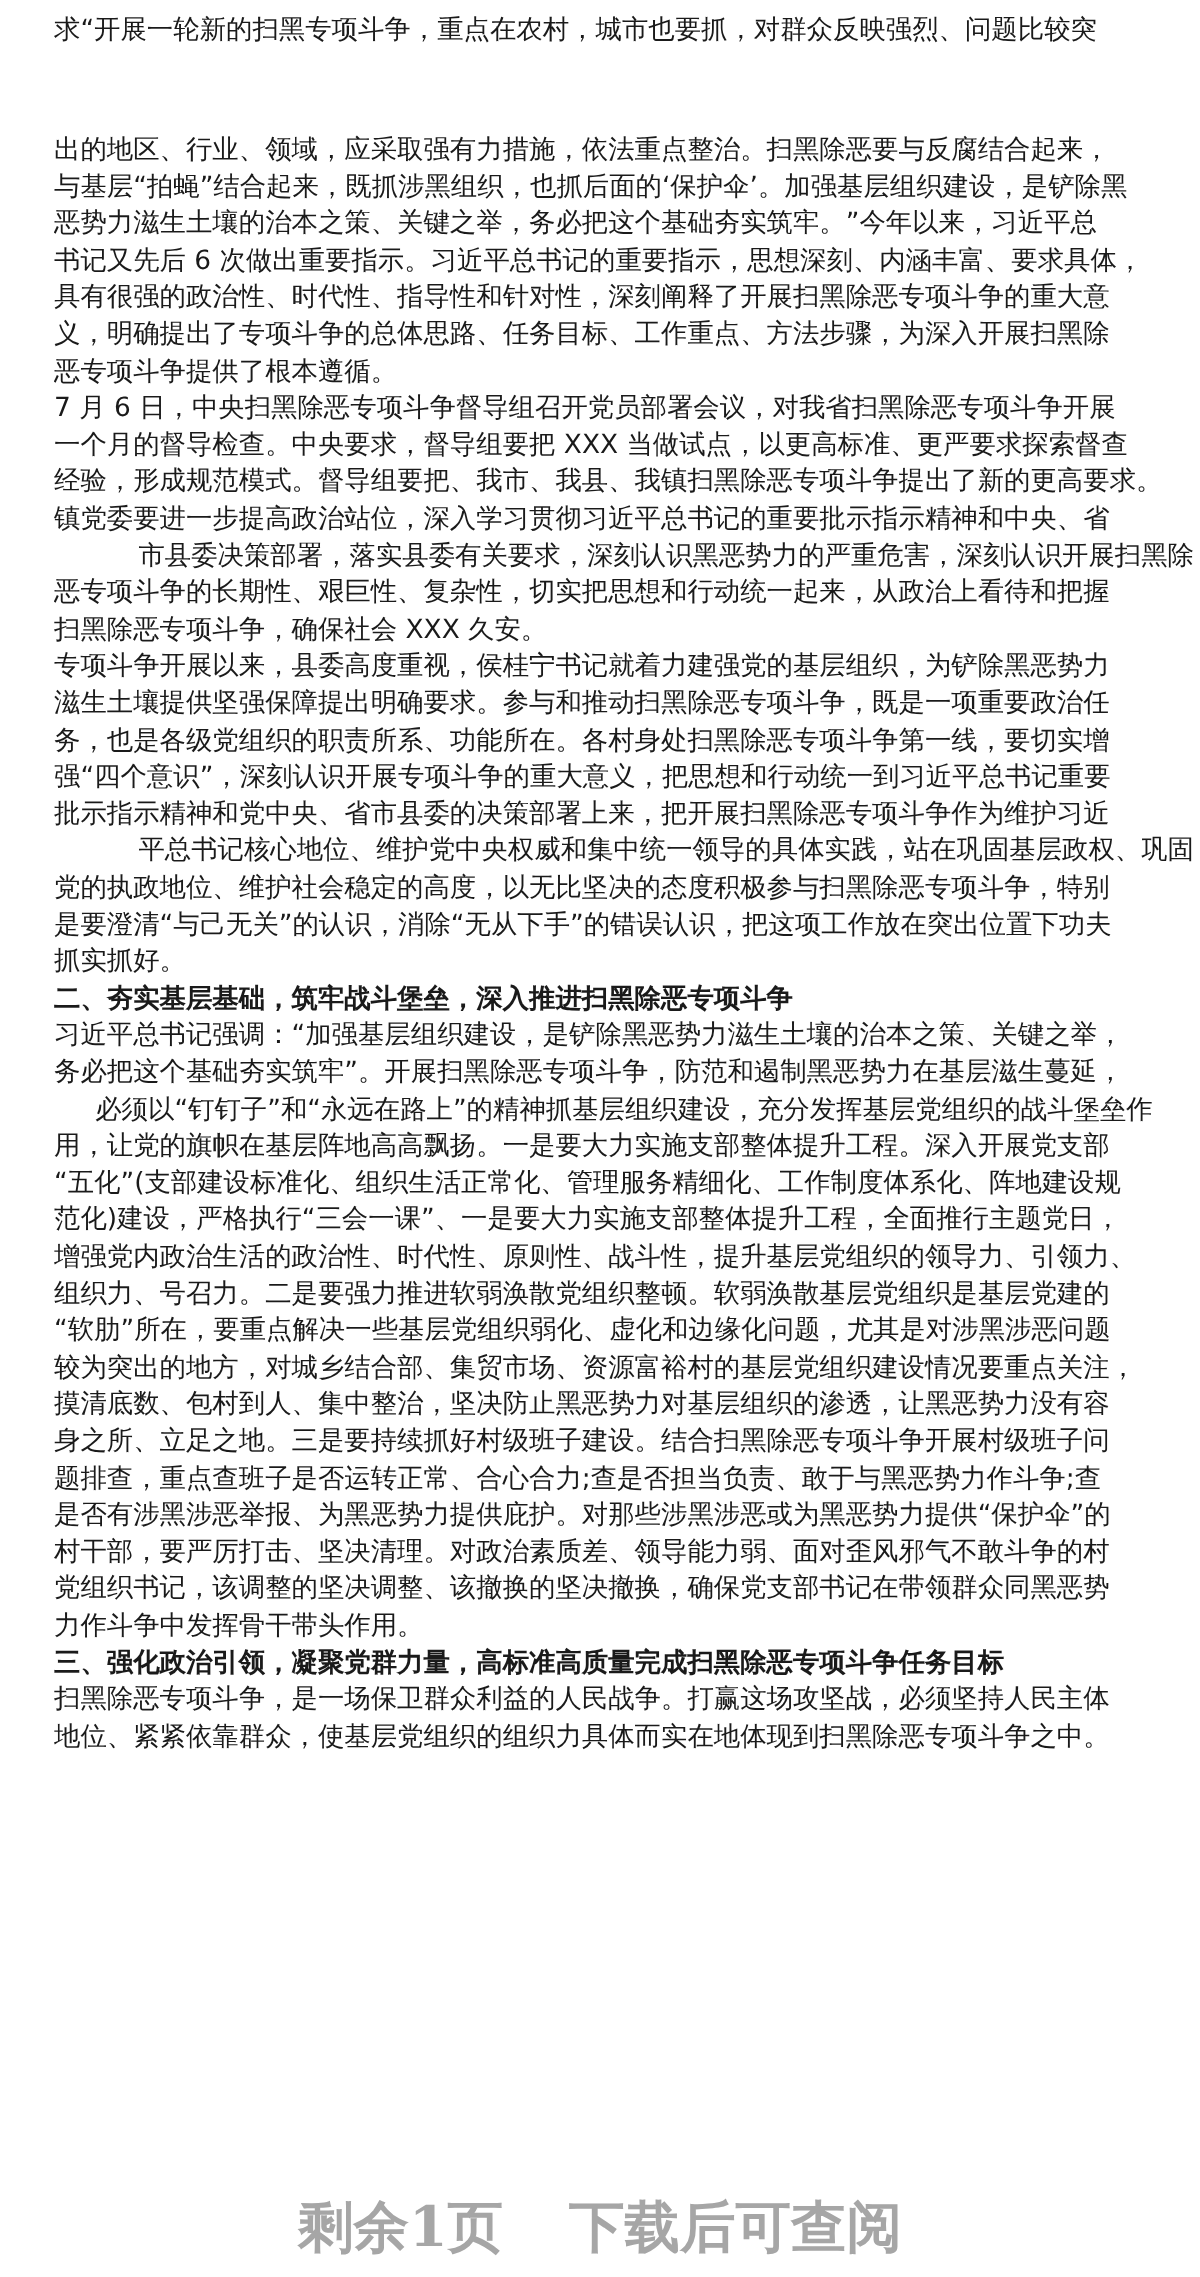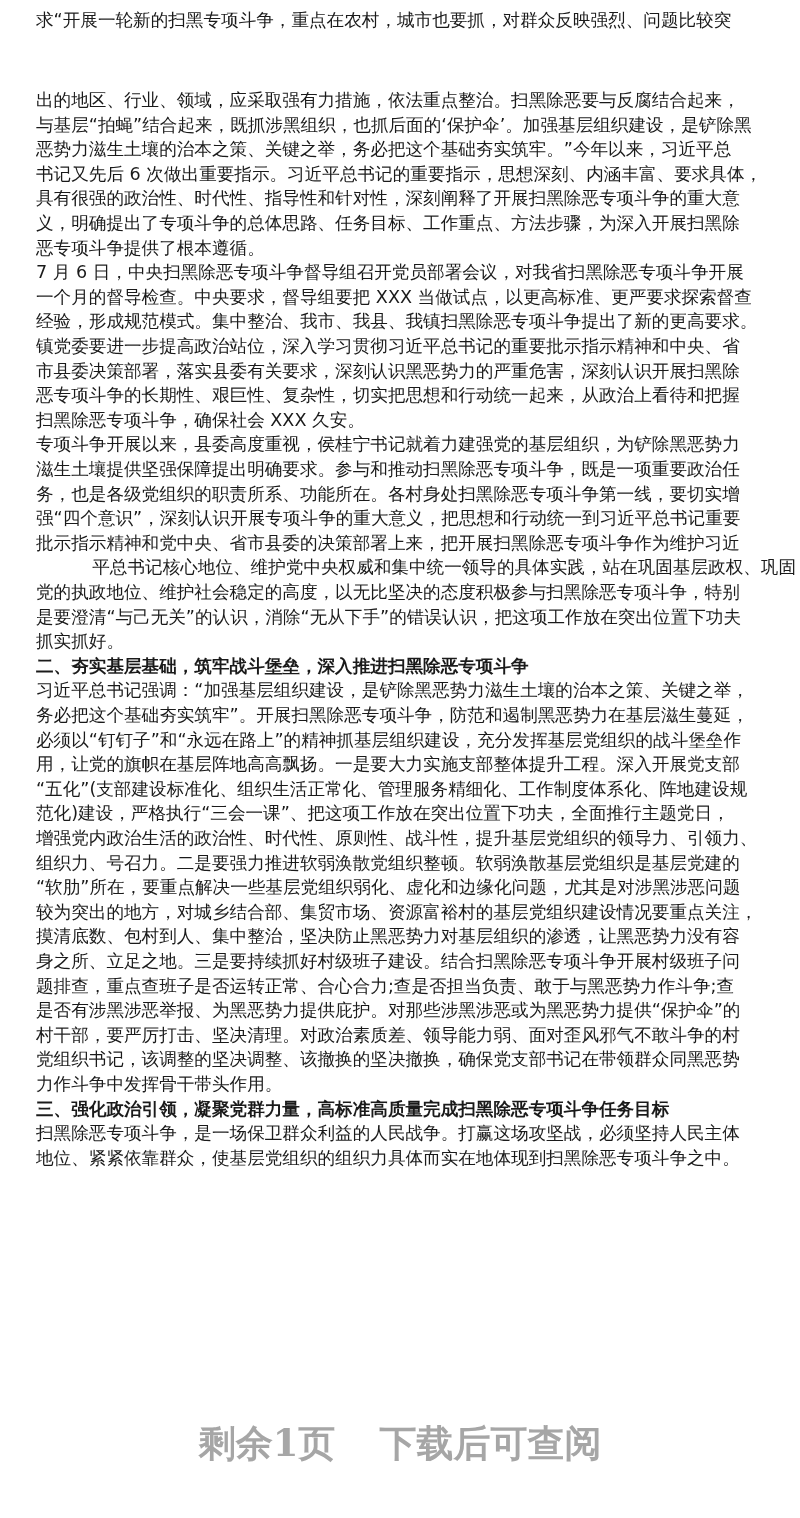--- a/index.html
+++ b/index.html
@@ -32,21 +32,21 @@
       white-space: nowrap;
       overflow: hidden;
       letter-spacing: 0px;
     }
     .line.heading {
       font-weight: bold;
     }
     .more-banner {
       position: absolute;
       left: 0;
-      top: 1418px;
+      top: 1459px;
       width: 800px;
       text-align: center;
       font-family: "DejaVu Serif", "Liberation Serif", serif;
       font-weight: bold;
       font-size: 37px;
       line-height: 50px;
       color: #a6a6a6;
       letter-spacing: 0px;
     }
     .more-banner .gap {
@@ -61,41 +61,41 @@
     <div class="line" style="top: 8px;">求“开展一轮新的扫黑专项斗争，重点在农村，城市也要抓，对群众反映强烈、问题比较突</div>
     <div class="line" style="top: 113px;">与基层“拍蝇”结合起来，既抓涉黑组织，也抓后面的‘保护伞’。加强基层组织建设，是铲除黑</div>
     <div class="line" style="top: 88px;">出的地区、行业、领域，应采取强有力措施，依法重点整治。扫黑除恶要与反腐结合起来，</div>
     <div class="line" style="top: 137px;">恶势力滋生土壤的治本之策、关键之举，务必把这个基础夯实筑牢。”今年以来，习近平总</div>
     <div class="line" style="top: 162px;">书记又先后 6 次做出重要指示。习近平总书记的重要指示，思想深刻、内涵丰富、要求具体，</div>
     <div class="line" style="top: 186px;">具有很强的政治性、时代性、指导性和针对性，深刻阐释了开展扫黑除恶专项斗争的重大意</div>
     <div class="line" style="top: 211px;">义，明确提出了专项斗争的总体思路、任务目标、工作重点、方法步骤，为深入开展扫黑除</div>
     <div class="line" style="top: 236px;">恶专项斗争提供了根本遵循。</div>
     <div class="line" style="top: 260px;">7 月 6 日，中央扫黑除恶专项斗争督导组召开党员部署会议，对我省扫黑除恶专项斗争开展</div>
     <div class="line" style="top: 285px;">一个月的督导检查。中央要求，督导组要把 XXX 当做试点，以更高标准、更严要求探索督查</div>
-    <div class="line" style="top: 309px;">经验，形成规范模式。集中整治、我市、我县、我镇扫黑除恶专项斗争提出了新的更高要求。</div>
+    <div class="line" style="top: 309px;">经验，形成规范模式。督导组要把、我市、我县、我镇扫黑除恶专项斗争提出了新的更高要求。</div>
     <div class="line" style="top: 334px;">镇党委要进一步提高政治站位，深入学习贯彻习近平总书记的重要批示指示精神和中央、省</div>
-    <div class="line" style="top: 359px;">市县委决策部署，落实县委有关要求，深刻认识黑恶势力的严重危害，深刻认识开展扫黑除</div>
+    <div class="line" style="top: 359px; text-align: right;">市县委决策部署，落实县委有关要求，深刻认识黑恶势力的严重危害，深刻认识开展扫黑除</div>
     <div class="line" style="top: 383px;">恶专项斗争的长期性、艰巨性、复杂性，切实把思想和行动统一起来，从政治上看待和把握</div>
     <div class="line" style="top: 408px;">扫黑除恶专项斗争，确保社会 XXX 久安。</div>
     <div class="line" style="top: 432px;">专项斗争开展以来，县委高度重视，侯桂宁书记就着力建强党的基层组织，为铲除黑恶势力</div>
     <div class="line" style="top: 457px;">滋生土壤提供坚强保障提出明确要求。参与和推动扫黑除恶专项斗争，既是一项重要政治任</div>
     <div class="line" style="top: 482px;">务，也是各级党组织的职责所系、功能所在。各村身处扫黑除恶专项斗争第一线，要切实增</div>
     <div class="line" style="top: 506px;">强“四个意识”，深刻认识开展专项斗争的重大意义，把思想和行动统一到习近平总书记重要</div>
     <div class="line" style="top: 531px;">批示指示精神和党中央、省市县委的决策部署上来，把开展扫黑除恶专项斗争作为维护习近</div>
     <div class="line" style="top: 555px; text-align: right;">平总书记核心地位、维护党中央权威和集中统一领导的具体实践，站在巩固基层政权、巩固</div>
     <div class="line" style="top: 580px;">党的执政地位、维护社会稳定的高度，以无比坚决的态度积极参与扫黑除恶专项斗争，特别</div>
     <div class="line" style="top: 605px;">是要澄清“与己无关”的认识，消除“无从下手”的错误认识，把这项工作放在突出位置下功夫</div>
     <div class="line" style="top: 629px;">抓实抓好。</div>
     <div class="line heading" style="top: 654px;">二、夯实基层基础，筑牢战斗堡垒，深入推进扫黑除恶专项斗争</div>
     <div class="line" style="top: 678px;">习近平总书记强调：“加强基层组织建设，是铲除黑恶势力滋生土壤的治本之策、关键之举，</div>
     <div class="line" style="top: 703px;">务必把这个基础夯实筑牢”。开展扫黑除恶专项斗争，防范和遏制黑恶势力在基层滋生蔓延，</div>
-    <div class="line" style="top: 728px;">必须以“钉钉子”和“永远在路上”的精神抓基层组织建设，充分发挥基层党组织的战斗堡垒作</div>
+    <div class="line" style="top: 728px; text-align: center;">必须以“钉钉子”和“永远在路上”的精神抓基层组织建设，充分发挥基层党组织的战斗堡垒作</div>
     <div class="line" style="top: 752px;">用，让党的旗帜在基层阵地高高飘扬。一是要大力实施支部整体提升工程。深入开展党支部</div>
     <div class="line" style="top: 777px;">“五化”(支部建设标准化、组织生活正常化、管理服务精细化、工作制度体系化、阵地建设规</div>
-    <div class="line" style="top: 801px;">范化)建设，严格执行“三会一课”、把这项工作放在突出位置下功夫，全面推行主题党日，</div>
+    <div class="line" style="top: 801px;">范化)建设，严格执行“三会一课”、一是要大力实施支部整体提升工程，全面推行主题党日，</div>
     <div class="line" style="top: 826px;">增强党内政治生活的政治性、时代性、原则性、战斗性，提升基层党组织的领导力、引领力、</div>
     <div class="line" style="top: 851px;">组织力、号召力。二是要强力推进软弱涣散党组织整顿。软弱涣散基层党组织是基层党建的</div>
     <div class="line" style="top: 875px;">“软肋”所在，要重点解决一些基层党组织弱化、虚化和边缘化问题，尤其是对涉黑涉恶问题</div>
     <div class="line" style="top: 900px;">较为突出的地方，对城乡结合部、集贸市场、资源富裕村的基层党组织建设情况要重点关注，</div>
     <div class="line" style="top: 924px;">摸清底数、包村到人、集中整治，坚决防止黑恶势力对基层组织的渗透，让黑恶势力没有容</div>
     <div class="line" style="top: 949px;">身之所、立足之地。三是要持续抓好村级班子建设。结合扫黑除恶专项斗争开展村级班子问</div>
     <div class="line" style="top: 974px;">题排查，重点查班子是否运转正常、合心合力;查是否担当负责、敢于与黑恶势力作斗争;查</div>
     <div class="line" style="top: 998px;">是否有涉黑涉恶举报、为黑恶势力提供庇护。对那些涉黑涉恶或为黑恶势力提供“保护伞”的</div>
     <div class="line" style="top: 1023px;">村干部，要严厉打击、坚决清理。对政治素质差、领导能力弱、面对歪风邪气不敢斗争的村</div>
     <div class="line" style="top: 1047px;">党组织书记，该调整的坚决调整、该撤换的坚决撤换，确保党支部书记在带领群众同黑恶势</div>

